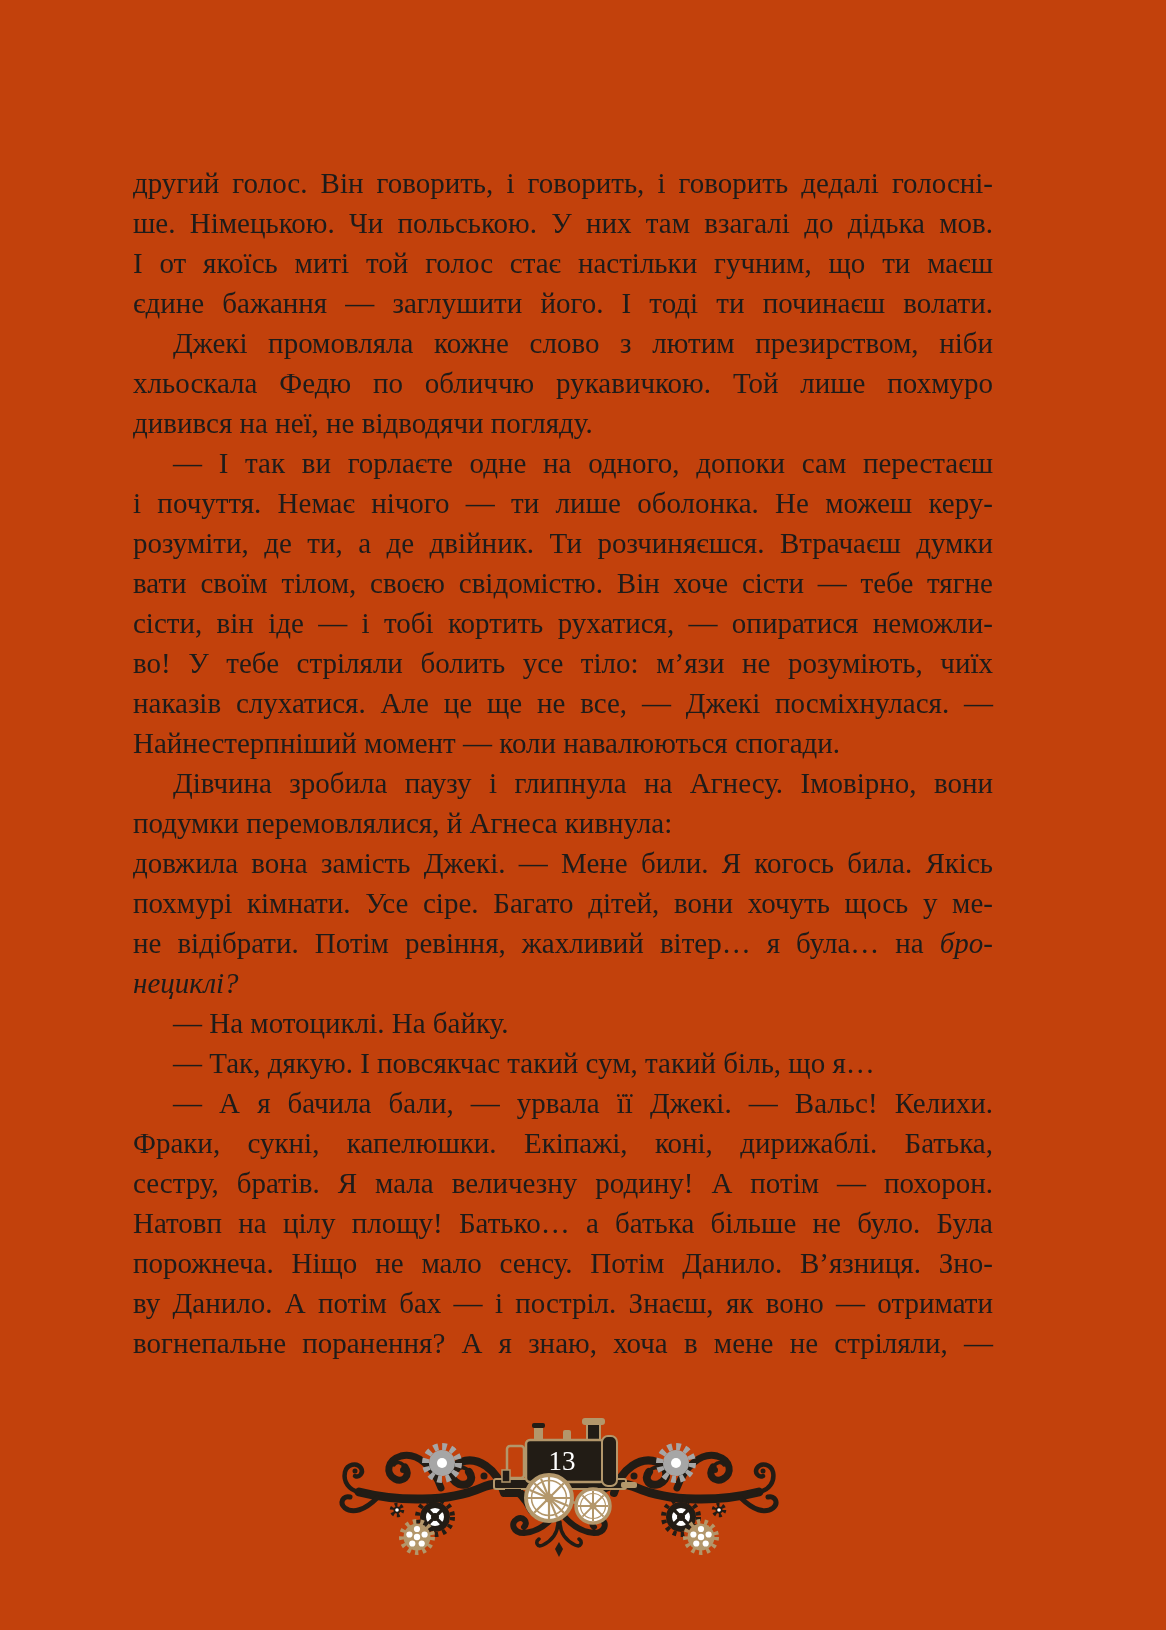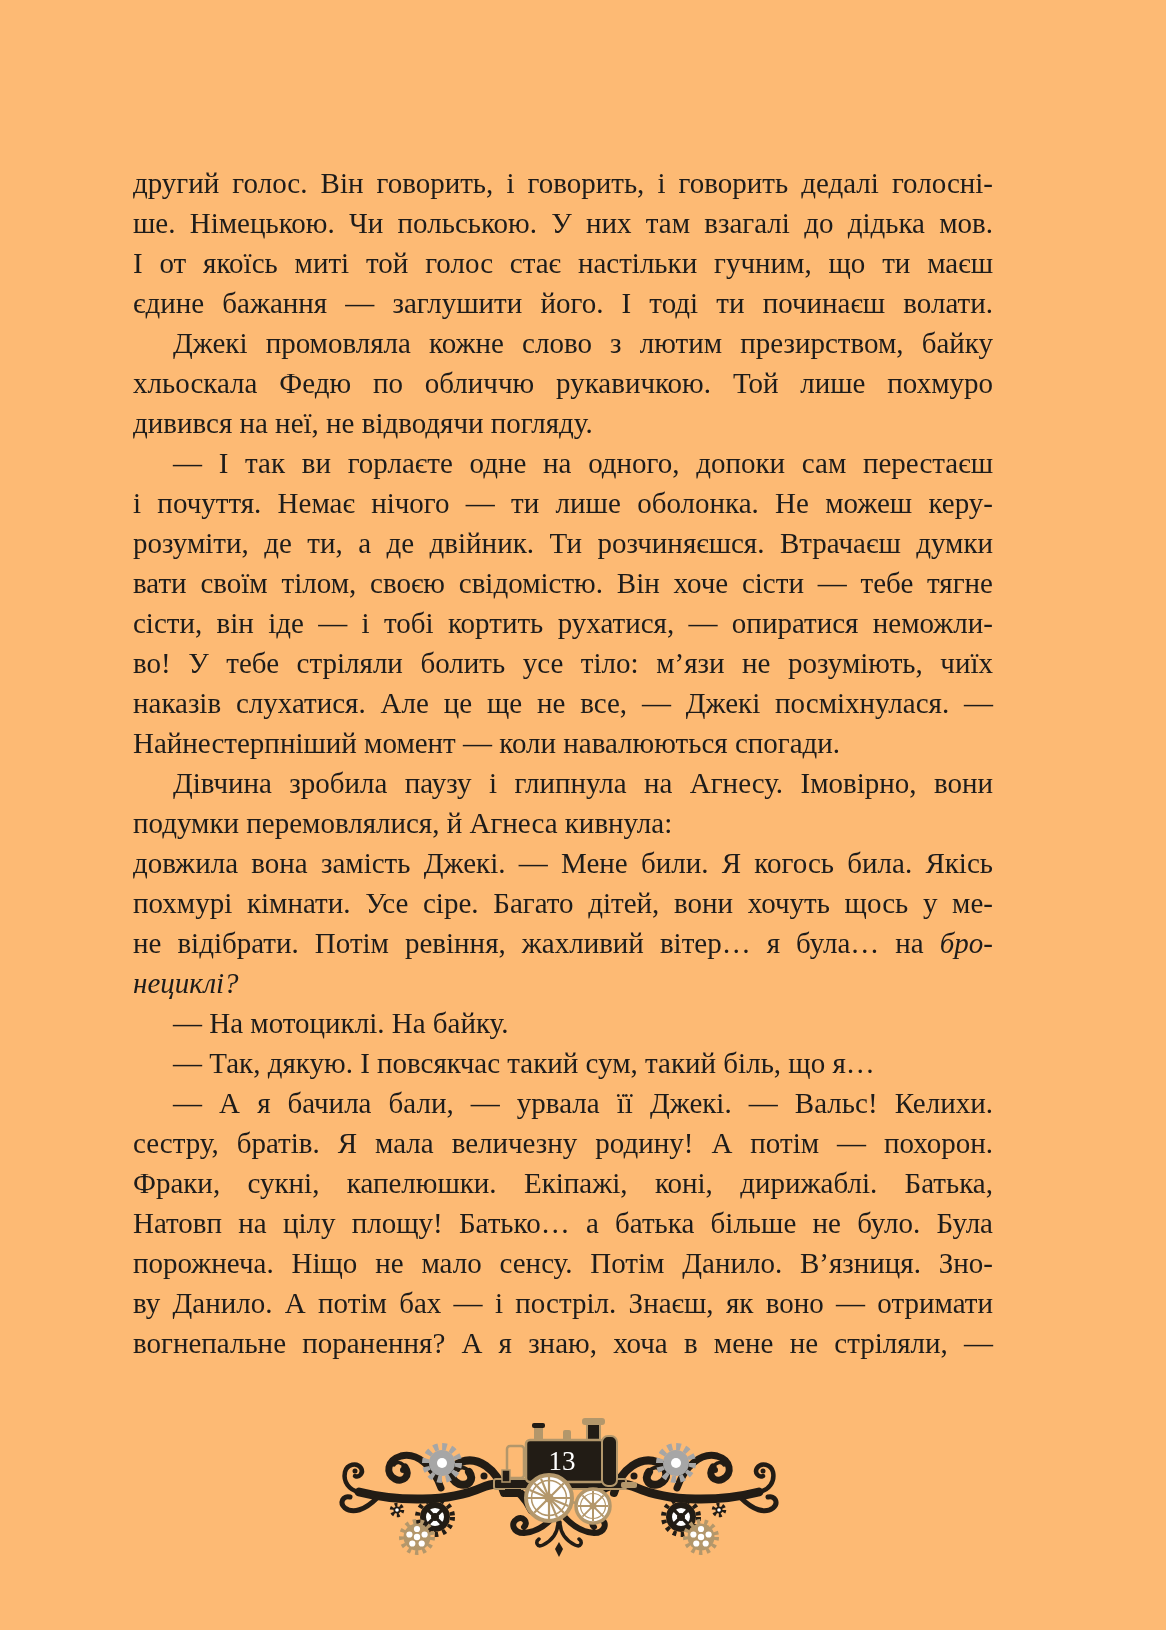--- a/index.html
+++ b/index.html
@@ -4,21 +4,21 @@
 <style>
   html, body {
     margin: 0;
     padding: 0;
     background: #ffffff;
   }
   .page {
     position: relative;
     width: 1166px;
     height: 1630px;
-    background: #fdba74;
+    background: #c2410c;
     overflow: hidden;
     font-family: "Liberation Serif", "DejaVu Serif", serif;
   }
   .text-block {
     position: absolute;
     left: 133px;
     top: 163px;
     width: 860px;
     font-size: 29px;
     line-height: 40px;
@@ -53,42 +53,42 @@
 </head>
 <body>
 
 <div class="page">
 
   <div class="text-block">
       <div class="line"><span>другий голос. Він говорить, і говорить, і говорить дедалі голосні-</span></div>
       <div class="line"><span>ше. Німецькою. Чи польською. У них там взагалі до дідька мов.</span></div>
       <div class="line"><span>І от якоїсь миті той голос стає настільки гучним, що ти маєш</span></div>
       <div class="line"><span>єдине бажання — заглушити його. І тоді ти починаєш волати.</span></div>
-      <div class="line indent"><span>Джекі промовляла кожне слово з лютим презирством, байку</span></div>
+      <div class="line indent"><span>Джекі промовляла кожне слово з лютим презирством, ніби</span></div>
       <div class="line"><span>хльоскала Федю по обличчю рукавичкою. Той лише похмуро</span></div>
       <div class="line para-end"><span>дивився на неї, не відводячи погляду.</span></div>
       <div class="line indent"><span>— І так ви горлаєте одне на одного, допоки сам перестаєш</span></div>
       <div class="line"><span>і почуття. Немає нічого — ти лише оболонка. Не можеш керу-</span></div>
       <div class="line"><span>розуміти, де ти, а де двійник. Ти розчиняєшся. Втрачаєш думки</span></div>
       <div class="line"><span>вати своїм тілом, своєю свідомістю. Він хоче сісти — тебе тягне</span></div>
       <div class="line"><span>сісти, він іде — і тобі кортить рухатися, — опиратися неможли-</span></div>
       <div class="line"><span>во! У тебе стріляли болить усе тіло: м’язи не розуміють, чиїх</span></div>
       <div class="line"><span>наказів слухатися. Але це ще не все, — Джекі посміхнулася. —</span></div>
       <div class="line para-end"><span>Найнестерпніший момент — коли навалюються спогади.</span></div>
       <div class="line indent"><span>Дівчина зробила паузу і глипнула на Агнесу. Імовірно, вони</span></div>
       <div class="line para-end"><span>подумки перемовлялися, й Агнеса кивнула:</span></div>
       <div class="line"><span>довжила вона замість Джекі. — Мене били. Я когось била. Якісь</span></div>
       <div class="line"><span>похмурі кімнати. Усе сіре. Багато дітей, вони хочуть щось у ме-</span></div>
       <div class="line"><span>не відібрати. Потім ревіння, жахливий вітер… я була… на </span><span class="seg-italic">бро-</span></div>
       <div class="line para-end"><span class="seg-italic">нециклі?</span></div>
       <div class="line para-end indent"><span>— На мотоциклі. На байку.</span></div>
       <div class="line para-end indent"><span>— Так, дякую. І повсякчас такий сум, такий біль, що я…</span></div>
       <div class="line indent"><span>— А я бачила бали, — урвала її Джекі. — Вальс! Келихи.</span></div>
+      <div class="line"><span>Фраки, сукні, капелюшки. Екіпажі, коні, дирижаблі. Батька,</span></div>
       <div class="line"><span>сестру, братів. Я мала величезну родину! А потім — похорон.</span></div>
-      <div class="line"><span>Фраки, сукні, капелюшки. Екіпажі, коні, дирижаблі. Батька,</span></div>
       <div class="line"><span>Натовп на цілу площу! Батько… а батька більше не було. Була</span></div>
       <div class="line"><span>порожнеча. Ніщо не мало сенсу. Потім Данило. В’язниця. Зно-</span></div>
       <div class="line"><span>ву Данило. А потім бах — і постріл. Знаєш, як воно — отримати</span></div>
       <div class="line"><span>вогнепальне поранення? А я знаю, хоча в мене не стріляли, —</span></div>
     </div>
 
   <div class="ornament">
     <svg viewBox="0 0 460 140" width="460" height="140" xmlns="http://www.w3.org/2000/svg">
       <defs>
         <g id="flourishHalf" stroke="#221c15" fill="none" stroke-linecap="round">

